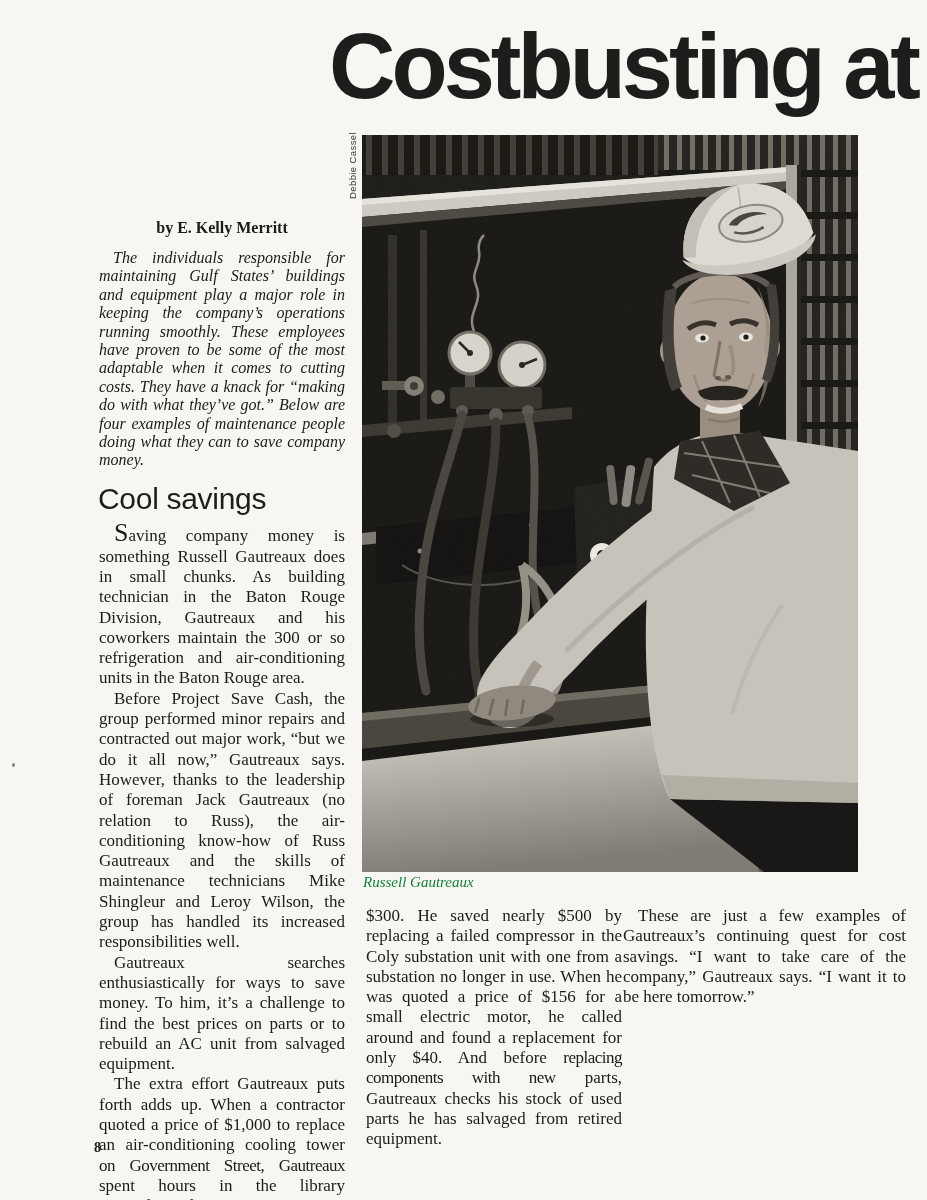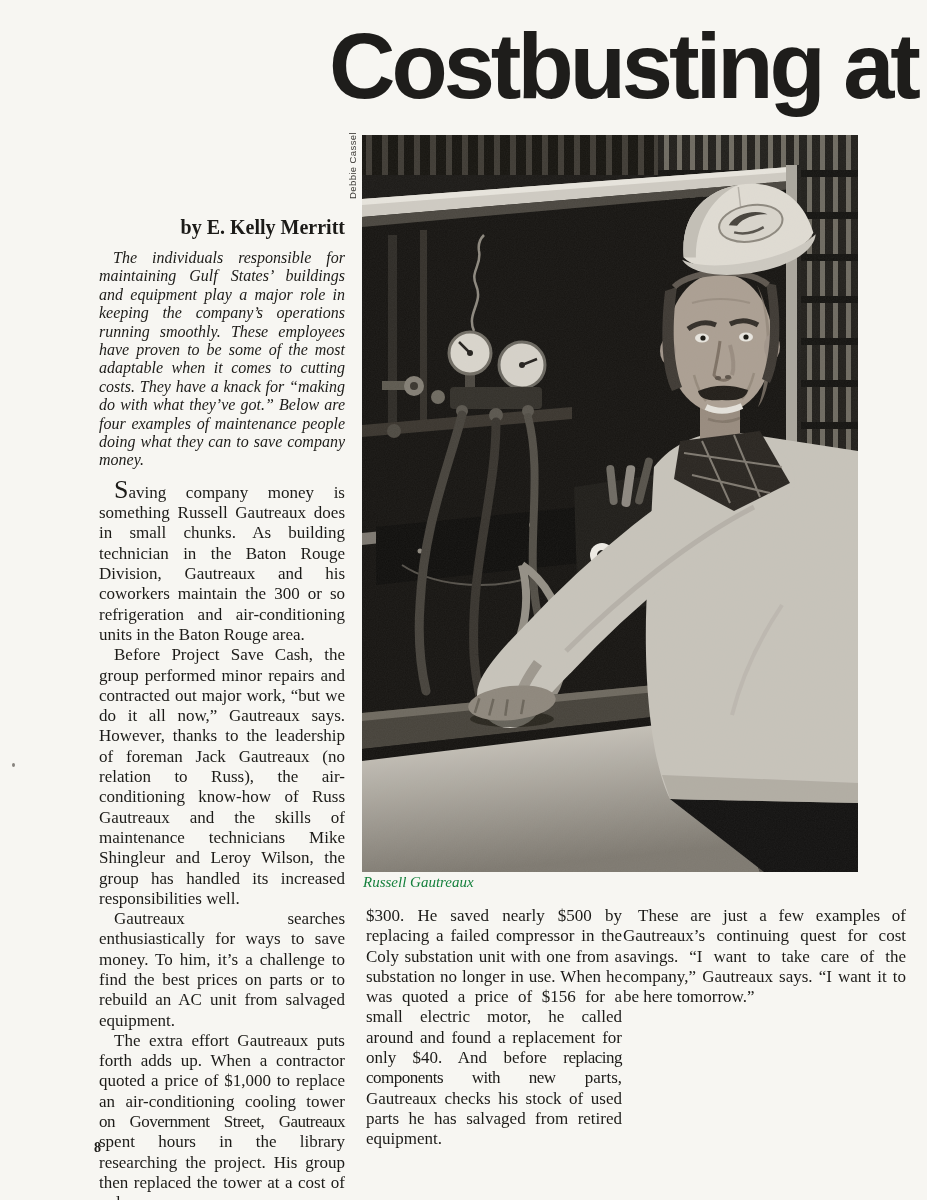--- a/index.html
+++ b/index.html
@@ -22,21 +22,21 @@
   .photo{position:absolute;left:362px;top:135px;width:496px;height:737px;}
   .photo svg{display:block;width:496px;height:737px;}
   .caption{
     position:absolute;left:363px;top:874px;
     font-style:italic;font-weight:normal;font-size:15px;color:#15803d;
   }
   .col{position:absolute;text-align:justify;font-size:17px;line-height:20.3px;}
   .col-left{left:99px;top:217px;width:246px;}
   .col-mid{left:366px;top:906px;width:256px;}
   .col-right{left:623px;top:906px;width:283px;}
-  .byline{font-weight:bold;font-size:20px;line-height:21px;margin:0 0 11px 0;text-align:right;}
+  .byline{font-weight:bold;font-size:16px;line-height:21px;margin:0 0 11px 0;text-align:center;}
   .intro{font-style:italic;font-size:16px;line-height:18.4px;margin:0 0 13px 0;text-indent:14px;}
   .section-heading{
     font-family:"Liberation Sans", sans-serif;font-weight:400;
     font-size:30px;letter-spacing:-.3px;margin:2px 0 12px -1px;
     text-align:left;color:#1e1d1b;line-height:1.05;
   }
   .body-p{margin:0;text-indent:15px;}
   .col-mid .body-p{text-indent:0;}
   .initial{font-size:26px;line-height:0;}
   .cond{font-size:17px;letter-spacing:-.5px;}
@@ -208,20 +208,21 @@
 
       <rect width="496" height="737" filter="url(#grain)"></rect>
     </svg>
   </div>
 
   <div class="caption">Russell Gautreaux</div>
 
   <div class="col col-left">
     <div class="byline">by E. Kelly Merritt</div>
     <p class="intro">The individuals responsible for maintaining Gulf States’ buildings and equipment play a major role in keeping the company’s operations running smoothly. These employees have proven to be some of the most adaptable when it comes to cutting costs. They have a knack for “making do with what they’ve got.” Below are four examples of maintenance people doing what they can to save company money.</p>
+    <h2 class="section-heading">Cool savings</h2>
     <p class="body-p"><span class="initial">S</span><span>aving company money is something Russell Gautreaux does in small chunks. As building technician in the Baton Rouge Division, Gautreaux and his coworkers maintain the 300 or so refrigeration and air-conditioning units in the Baton Rouge area.</span></p>
     <p class="body-p">Before Project Save Cash, the group performed minor repairs and contracted out major work, “but we do it all now,” Gautreaux says. However, thanks to the leadership of foreman Jack Gautreaux (no relation to Russ), the air-conditioning know-how of Russ Gautreaux and the skills of maintenance technicians Mike Shingleur and Leroy Wilson, the group has handled its increased responsibilities well.</p>
     <p class="body-p">Gautreaux searches enthusiastically for ways to save money. To him, it’s a challenge to find the best prices on parts or to rebuild an AC unit from salvaged equipment.</p>
     <p class="body-p"><span>The extra effort Gautreaux puts forth adds up. When a contractor quoted a price of $1,000 to replace an air-conditioning cooling tower </span><span class="cond">on Government Street, Gautreaux</span><span> spent hours in the library researching the project. His group then replaced the tower at a cost of only</span></p>
   </div>
 
   <div class="col col-mid">
     <p class="body-p"><span>$300. He saved nearly $500 by replacing a failed compressor in the Coly substation unit with one from a substation no longer in use. When he was quoted a price of $156 for a small electric motor, he called around and found a replacement for only $40. And before </span><span class="cond">replacing components with new</span><span> parts, Gautreaux checks his stock of used parts he has salvaged from retired equipment.</span></p>
   </div>
 

